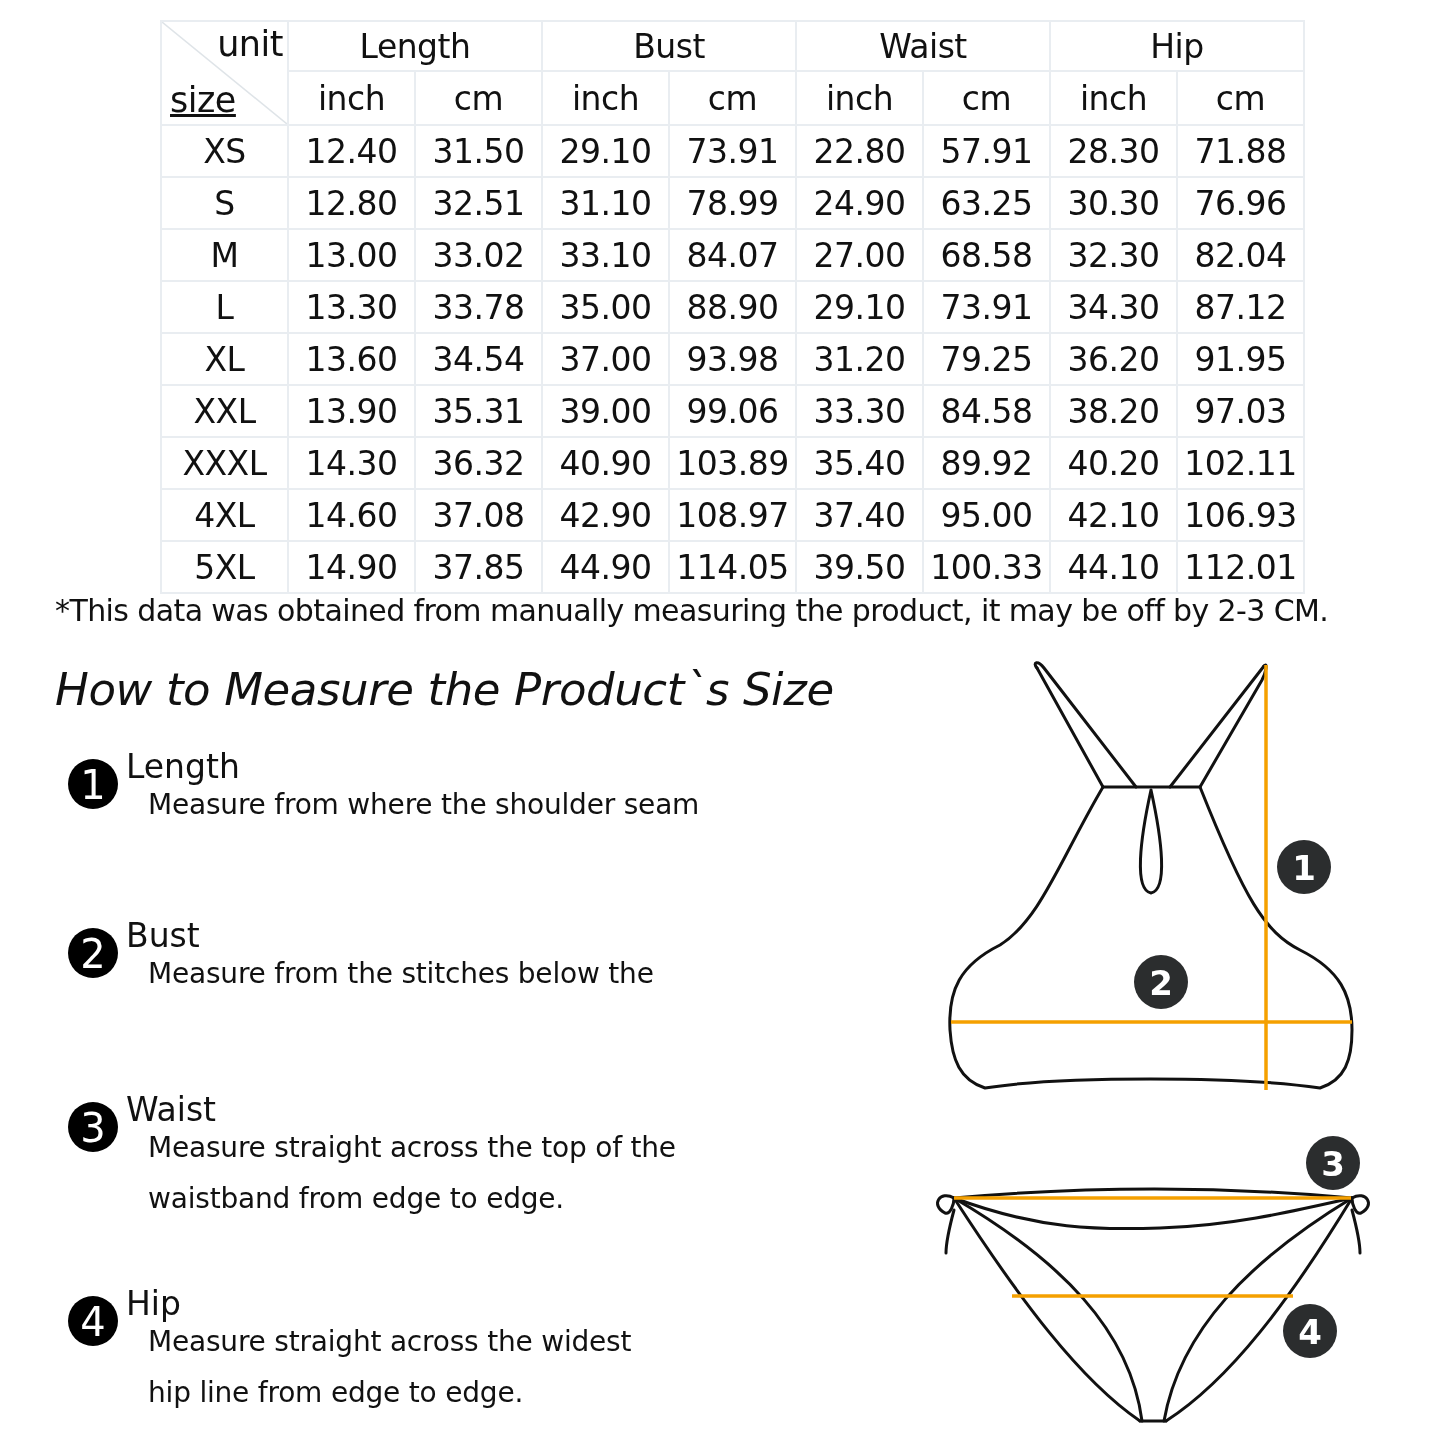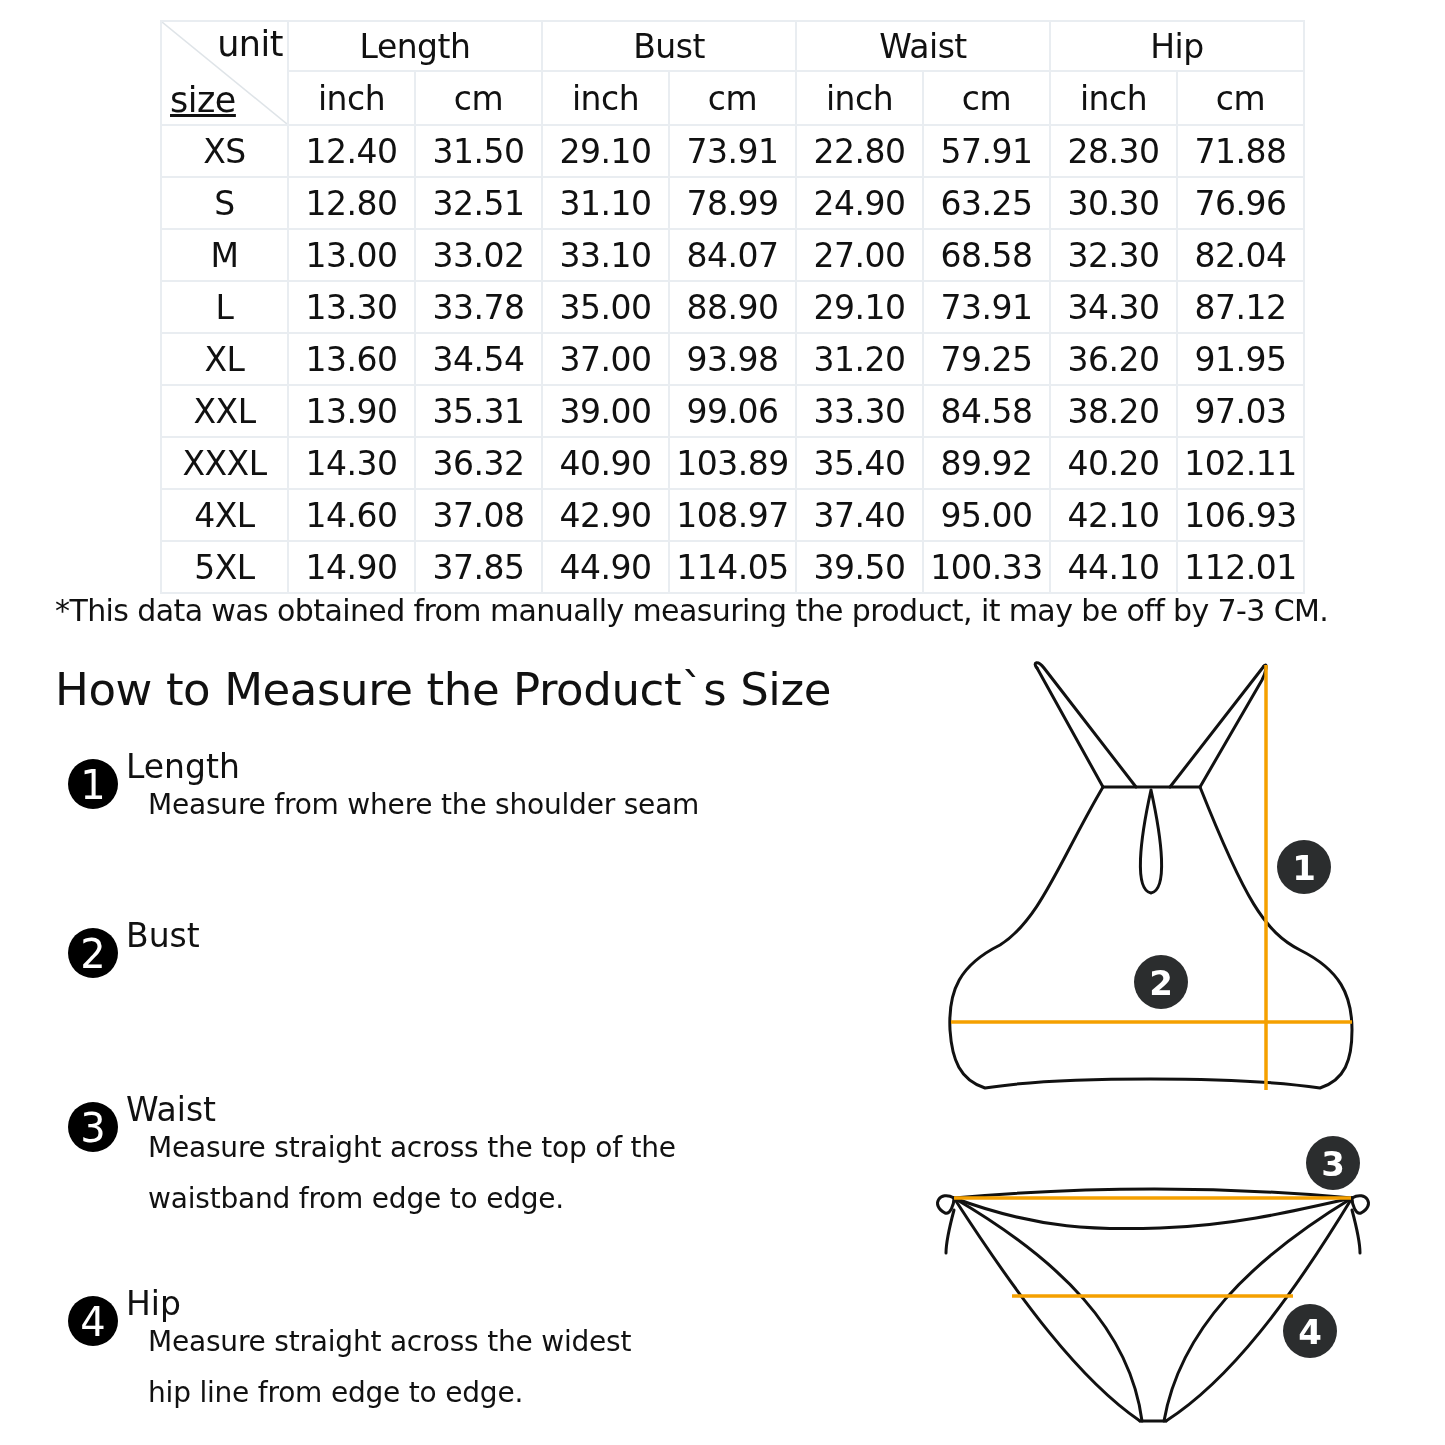--- a/index.html
+++ b/index.html
@@ -15,21 +15,21 @@
   .size-table col.c-val { width:127px; }
   .size-table tr.hdr1 td { height:48px; }
   .size-table tr.hdr2 td { height:52px; }
   .corner { position:relative; }
   .corner svg { position:absolute; left:0; top:0; width:100%; height:100%; }
   .corner .unit { position:absolute; right:4px; top:2px; font-size:35px; }
   .corner .size { position:absolute; left:8px; bottom:4px; font-size:35px;text-decoration:underline; }
 
   .note { position:absolute; left:55px; top:593px; font-size:30px; letter-spacing:-0.6px; white-space:nowrap; }
 
-  .how-title { position:absolute; left:55px; top:663px; font-size:45px; letter-spacing:-0.4px; white-space:nowrap; }
+  .how-title { position:absolute; left:55px; top:663px; font-size:45px; letter-spacing:-0.4px; white-space:nowrap;font-style:italic; }
 
   .step { position:absolute; left:68px; width:720px; }
   .step .num { position:absolute; left:0; top:12px; width:50px; height:50px; border-radius:50%;
                background:#000; color:#fff; font-size:40px; text-align:center; line-height:52px; }
   .step .ttl { position:absolute; left:58px; top:0; font-size:33px; }
   .step .desc { position:absolute; left:80px; top:32px; font-size:28px; line-height:51px; white-space:nowrap; letter-spacing:-0.2px; }
 
   .diagram { position:absolute; left:0; top:0; }
 </style>
 </head>
@@ -168,36 +168,37 @@
         <td>44.90</td>
         <td>114.05</td>
         <td>39.50</td>
         <td>100.33</td>
         <td>44.10</td>
         <td>112.01</td>
       </tr>
     </tbody>
 </table>
 
-<div class="note">*This data was obtained from manually measuring the product, it may be off by 7-3 CM.</div>
+<div class="note">*This data was obtained from manually measuring the product, it may be off by 2-3 CM.</div>
 
 <div class="how-title">How to Measure the Product`s Size</div>
 
 <div class="step" style="top:747px;">
   <div class="num">1</div>
   <div class="ttl">Length</div>
   <div class="desc">
     <div>Measure from where the shoulder seam</div>
   </div>
 </div>
 
 <div class="step" style="top:916px;">
   <div class="num">2</div>
   <div class="ttl">Bust</div>
   <div class="desc">
+    <div>Measure from the stitches below the</div>
   </div>
 </div>
 
 <div class="step" style="top:1090px;">
   <div class="num">3</div>
   <div class="ttl">Waist</div>
   <div class="desc">
     <div>Measure straight across the top of the</div>
     <div>waistband from edge to edge.</div>
   </div>

